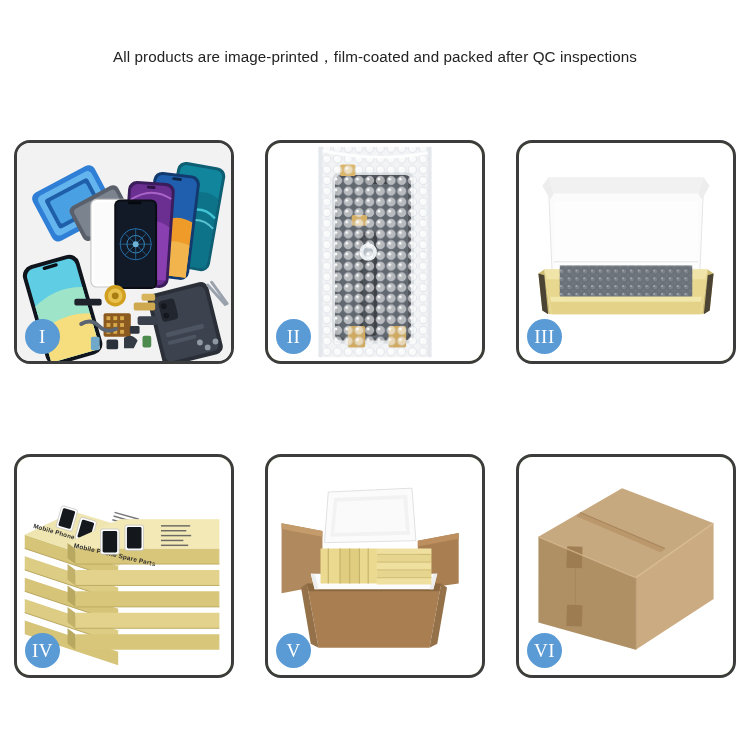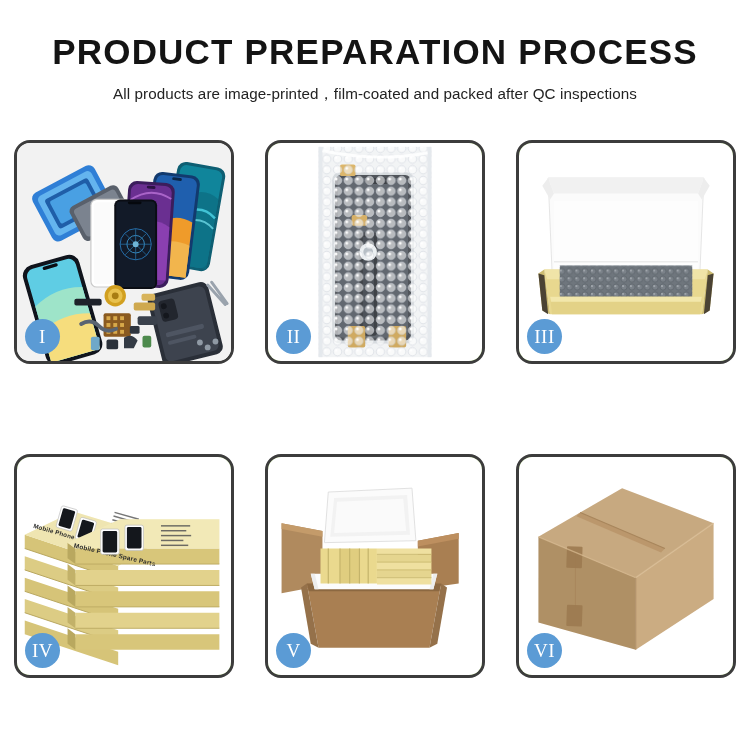--- a/index.html
+++ b/index.html
@@ -87,21 +87,20 @@
     line-height: 1;
     letter-spacing: 0.5px;
     z-index: 5;
     user-select: none;
   }
 </style>
 </head>
 <body>
 
 <div class="header">
-  <h1 class="page-title">PRODUCT PREPARATION PROCESS</h1>
   <p class="page-subtitle">All products are image-printed，film-coated and packed after QC inspections</p>
 </div>
 
 <div class="panel-grid">
 
   <div class="panel tinted">
     <div class="panel-photo">
       <svg viewBox="0 0 220 224" preserveAspectRatio="xMidYMid slice">
         <rect width="220" height="224" fill="#f2f2f2"></rect>
 

